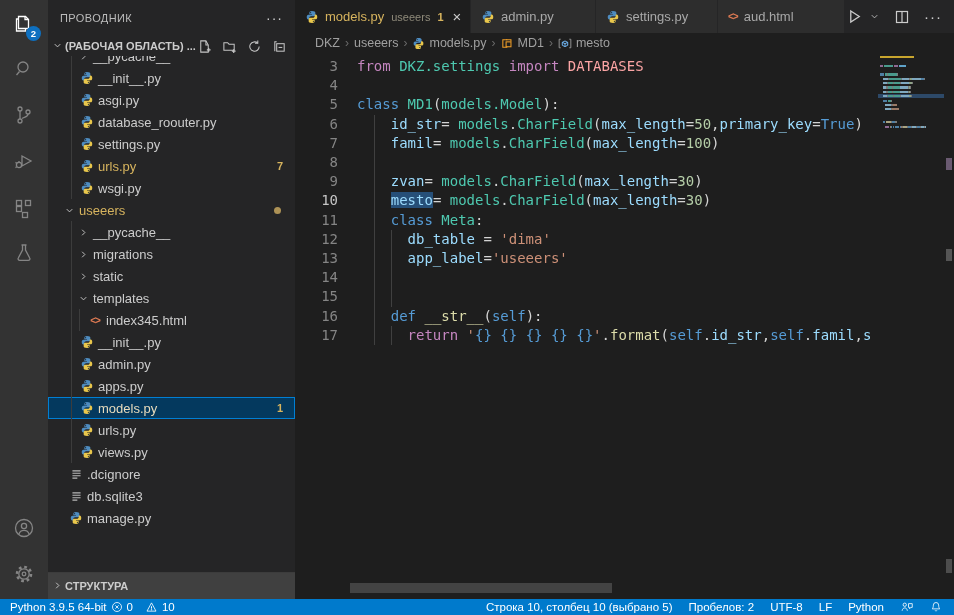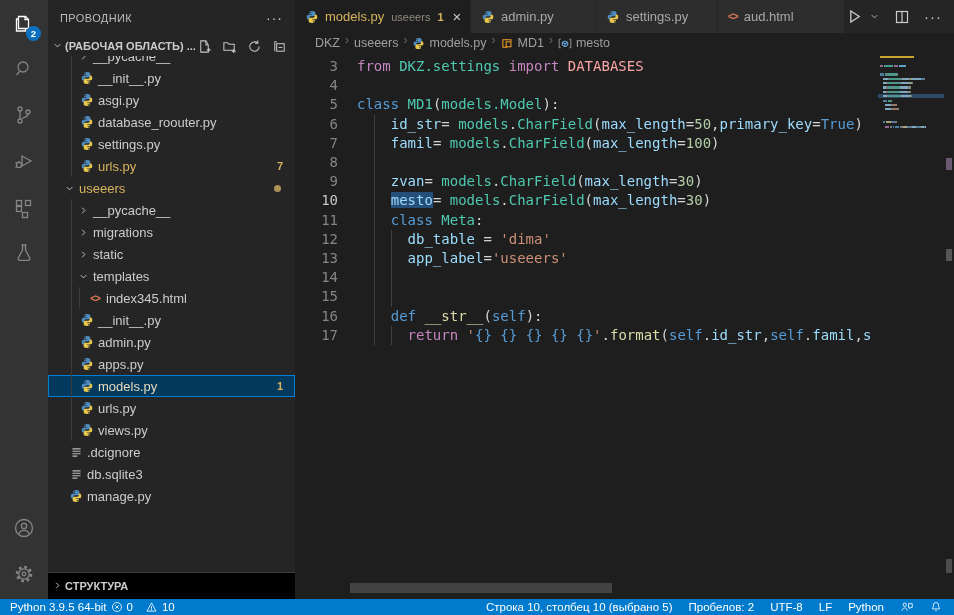--- a/index.html
+++ b/index.html
@@ -36,37 +36,37 @@
   .row .lbl { margin-left:2px; }
   .row.sel { background:#04395e; outline:1px solid #007fd4; outline-offset:-1px; }
   .row .rbadge { position:absolute; right:12px; font-size:11px; font-weight:bold; color:#d7b45e; }
   .row .rdot  { position:absolute; right:14px; width:7px; height:7px; border-radius:50%; background:#ad9256; }
   .gold { color:#d7b45e; }
   .palegold { color:#e8dcbd; }
   .htmlglyph { color:#e07b53; font-size:10px; font-weight:bold; letter-spacing:-1px; }
   .chev svg { stroke:#c5c5c5; fill:none; stroke-width:1.4; }
   .chev.open svg { transform:rotate(90deg); }
 
-  #outline-row { position:absolute; bottom:0; left:0; width:247px; height:27px; display:flex; align-items:center; padding:0 4px; border-top:1px solid #3c3c3c; background:#000000; }
+  #outline-row { position:absolute; bottom:0; left:0; width:247px; height:27px; display:flex; align-items:center; padding:0 4px; border-top:1px solid #3c3c3c; background:#404040; }
   #outline-title { font-size:11px; font-weight:bold; color:#cccccc; margin-left:2px; }
 
   
   #tabbar { left:295px; top:0; width:659px; height:33px; background:#252526; display:flex; }
   .tab { height:33px; display:flex; align-items:center; padding:0 10px; background:#2d2d2d; border-right:1px solid #252526; font-size:13px; color:#a8a8a8; cursor:pointer; }
   .tab.active { background:#1e1e1e; color:#d7b45e; }
   .tab .ficon { margin-right:6px; display:flex; }
   .tab .dirhint { font-size:11px; color:#8f8a7a; margin-left:7px; }
   .tab .pbadge { font-size:11px; font-weight:bold; color:#d7b45e; margin-left:7px; }
   .tab .close { margin-left:9px; color:#cccccc; font-size:15px; line-height:1; }
   #tab-actions { margin-left:auto; display:flex; align-items:center; gap:14px; padding-right:12px; color:#cccccc; }
   #tab-actions .ta { display:flex; align-items:center; cursor:pointer; }
   #tab-actions svg { stroke:#cccccc; fill:none; stroke-width:1.2; }
 
   
-  #breadcrumbs { left:295px; top:33px; width:659px; height:20px; background:#1e1e1e; display:flex; padding-left:20px; font-size:12.5px; color:#a0a0a0; }
+  #breadcrumbs { left:295px; top:33px; width:659px; height:20px; background:#1e1e1e; display:flex; align-items:center; padding-left:20px; font-size:12.5px; color:#a0a0a0; }
   .bc-item { display:flex; align-items:center; cursor:pointer; }
   .bc-sep { margin:0 5px; color:#6a6a6a; font-size:12px; }
   .bc-item .ficon { margin-right:4px; display:flex; }
 
   
   #editor-code { left:295px; top:53px; width:583px; height:531px; background:#1e1e1e; overflow:hidden; }
   .cline { position:absolute; left:0; height:19.2px; width:583px; }
   .cline .lnum { position:absolute; left:0; width:43px; text-align:right; color:#858585; font:14px "DejaVu Sans Mono",monospace; line-height:19.2px; }
   .cline .lnum.cur { color:#c6c6c6; }
   .cline .ctext { position:absolute; left:62px; white-space:pre; font:14px "DejaVu Sans Mono",monospace; line-height:19.2px; }
@@ -261,20 +261,32 @@
           <span class="ficon" style="margin-left:30px">
             <svg width="14" height="14" viewBox="0 0 16 16">
   <path fill="#4e8cc0" d="M7.9 1.2c-1.9 0-2.9.8-2.9 2v1.6h3v.6H3.9C2.6 5.4 2 6.5 2 8.1c0 1.6.6 2.7 1.9 2.7h1V9.2c0-1.2 1-2.1 2.2-2.1h3c1 0 1.7-.8 1.7-1.8V3.2c0-1.2-1-2-3.9-2z"></path>
   <circle fill="#1e2a35" cx="6.4" cy="3.1" r=".7"></circle>
   <path fill="#e9c74c" d="M8.1 14.8c1.9 0 2.9-.8 2.9-2v-1.6H8v-.6h4.1c1.3 0 1.9-1.1 1.9-2.7 0-1.6-.6-2.7-1.9-2.7h-1v1.6c0 1.2-1 2.1-2.2 2.1h-3c-1 0-1.7.8-1.7 1.8v2.1c0 1.2 1 2 3.9 2z"></path>
   <circle fill="#1e2a35" cx="9.6" cy="12.9" r=".7"></circle>
             </svg>
           </span>
           <span class="lbl gold">urls.py</span>
           <span class="rbadge">7</span>
+        </div>
+        <div class="row">
+          <div class="guide" style="left: 23px;"></div>
+          <span class="ficon" style="margin-left:30px">
+            <svg width="14" height="14" viewBox="0 0 16 16">
+  <path fill="#4e8cc0" d="M7.9 1.2c-1.9 0-2.9.8-2.9 2v1.6h3v.6H3.9C2.6 5.4 2 6.5 2 8.1c0 1.6.6 2.7 1.9 2.7h1V9.2c0-1.2 1-2.1 2.2-2.1h3c1 0 1.7-.8 1.7-1.8V3.2c0-1.2-1-2-3.9-2z"></path>
+  <circle fill="#1e2a35" cx="6.4" cy="3.1" r=".7"></circle>
+  <path fill="#e9c74c" d="M8.1 14.8c1.9 0 2.9-.8 2.9-2v-1.6H8v-.6h4.1c1.3 0 1.9-1.1 1.9-2.7 0-1.6-.6-2.7-1.9-2.7h-1v1.6c0 1.2-1 2.1-2.2 2.1h-3c-1 0-1.7.8-1.7 1.8v2.1c0 1.2 1 2 3.9 2z"></path>
+  <circle fill="#1e2a35" cx="9.6" cy="12.9" r=".7"></circle>
+            </svg>
+          </span>
+          <span class="lbl">wsgi.py</span>
         </div>
         <div class="row">
           <span class="chev open" style="margin-left:13px">
             <svg width="11" height="11" viewBox="0 0 16 16" style="transform:rotate(90deg);">
               <path d="M6 4l4 4-4 4"></path>
             </svg>
           </span>
           <span class="lbl gold">useeers</span>
           <span class="rdot"></span>
         </div>

